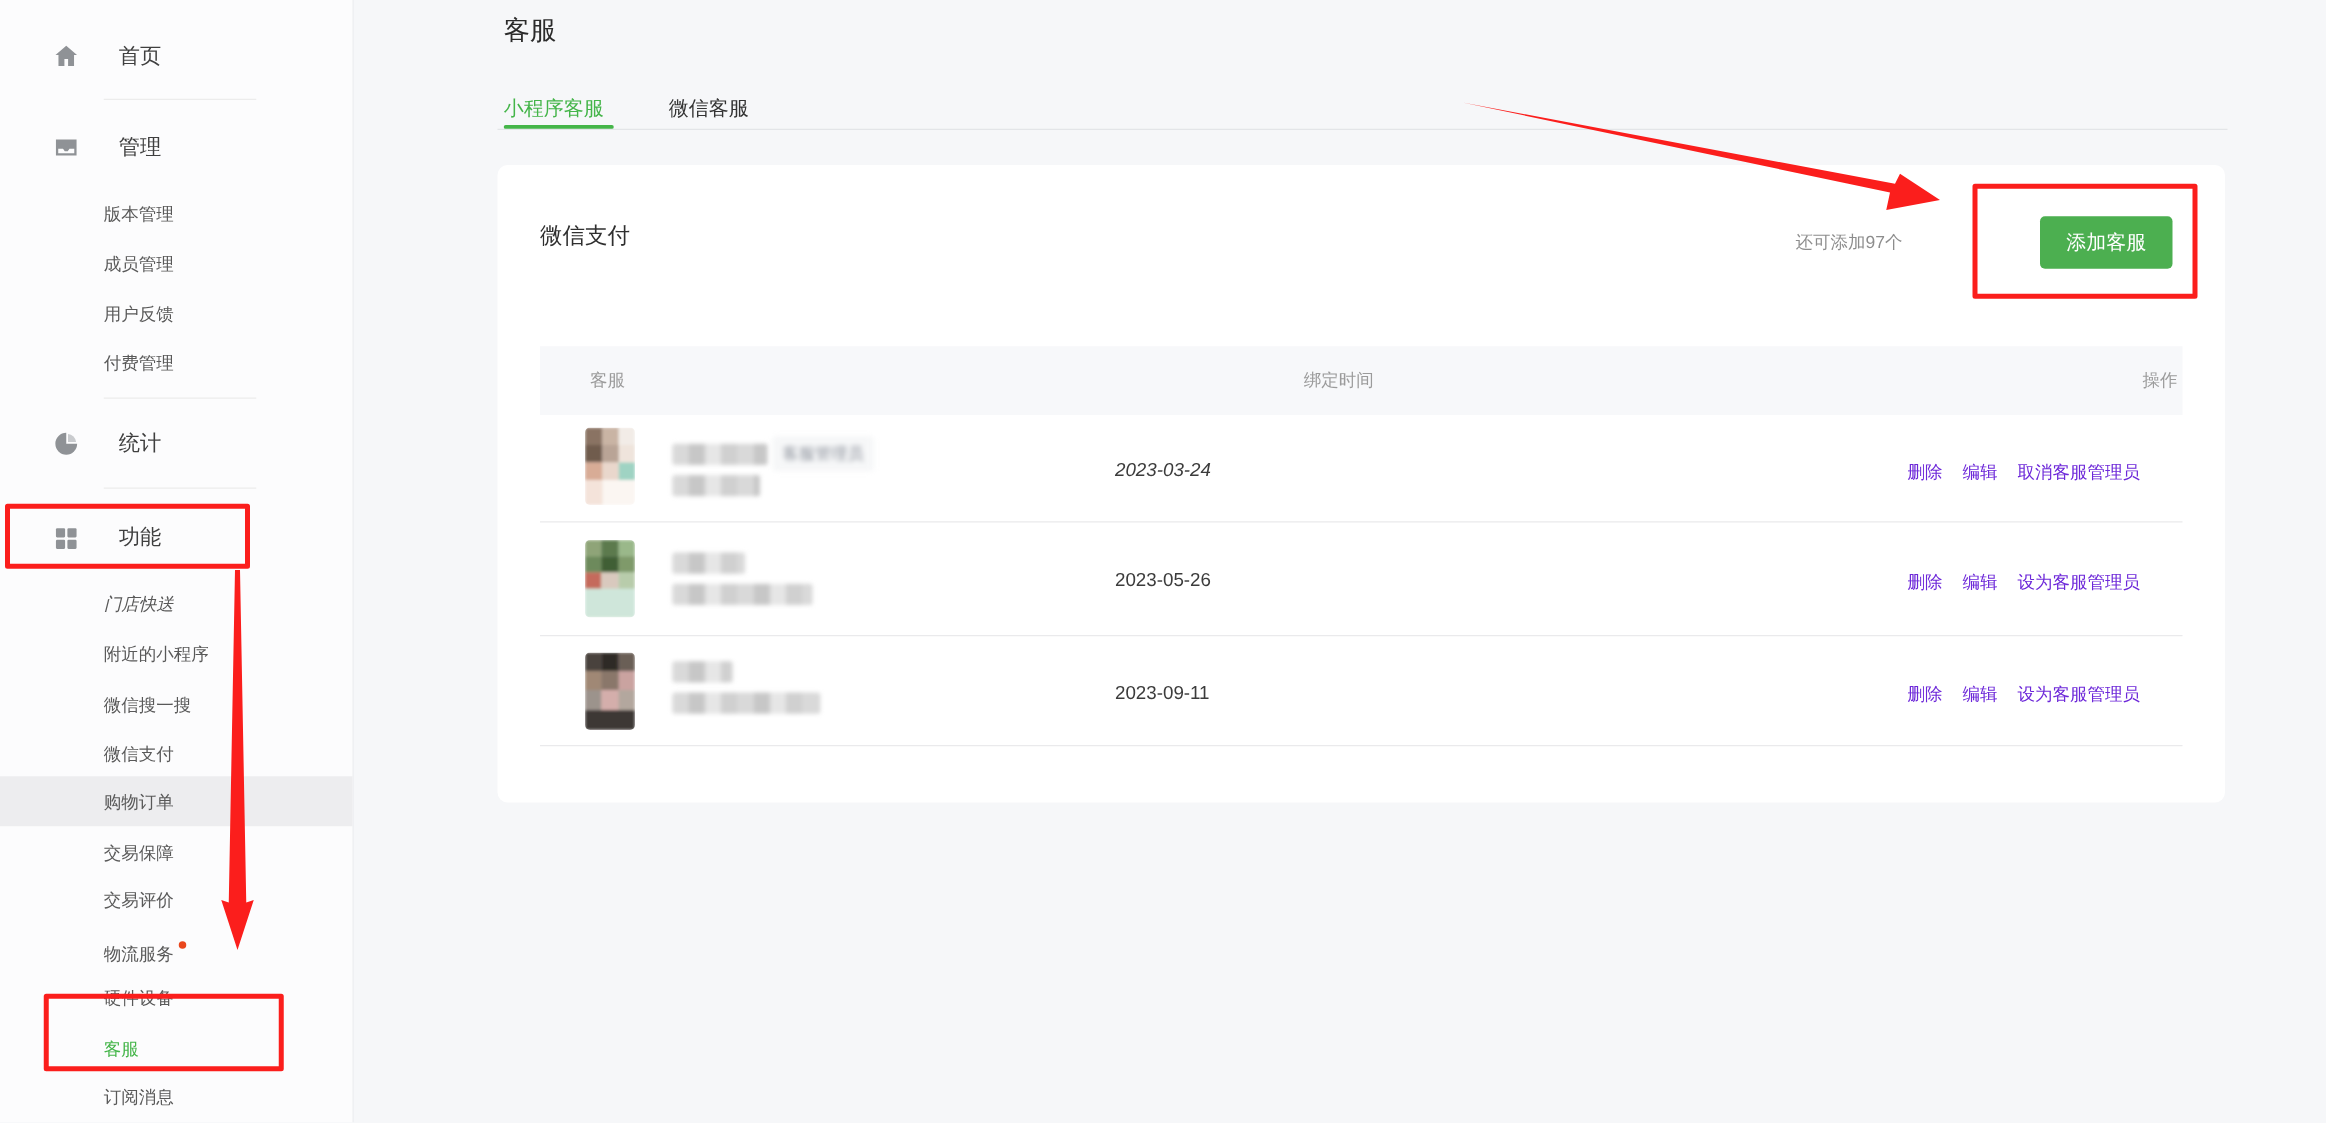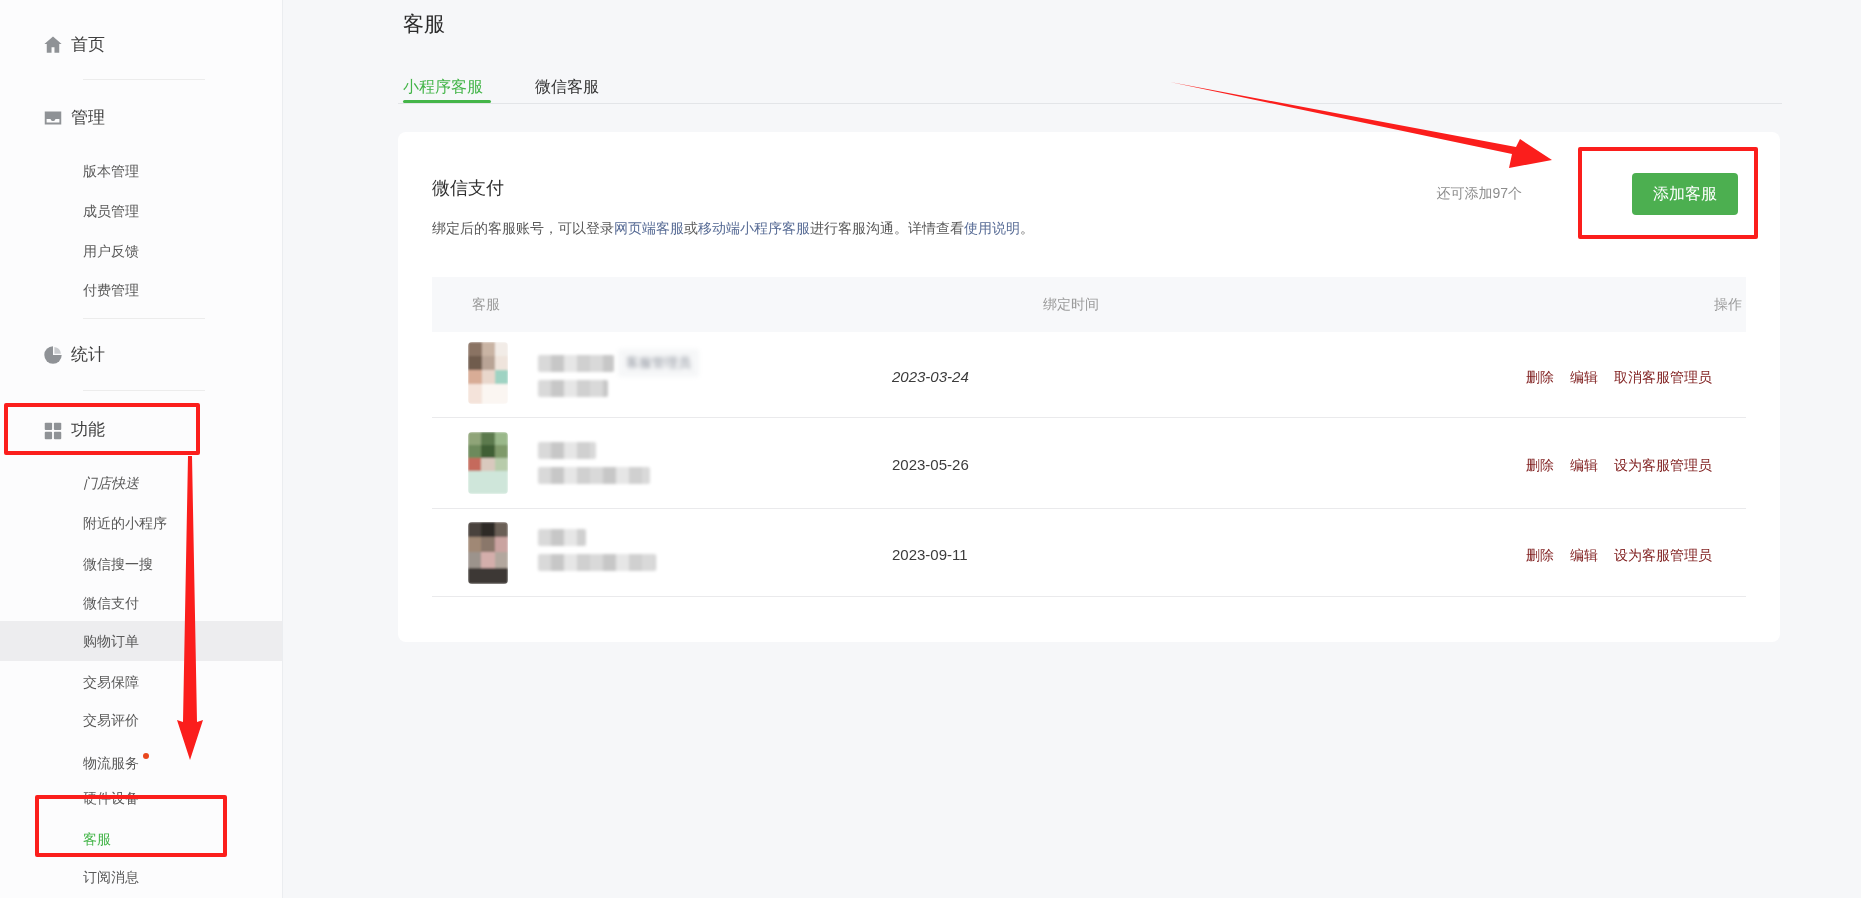--- a/index.html
+++ b/index.html
@@ -6,21 +6,21 @@
   html,body { width:1861px; height:898px; }
   body {
     font-family:"Liberation Sans","DejaVu Sans",sans-serif;
     background:#f6f7f9; position:relative; overflow:hidden; color:#333;
   }
   
   .sidebar {
     position:absolute; left:0; top:0; width:283px; height:898px;
     background:#fcfcfd; border-right:1px solid #ebedf0;
   }
-  .side-section { position:absolute; left:42px; display:flex; align-items:center; gap:7px;
+  .side-section { position:absolute; left:42px; display:flex; align-items:center; gap:31px;
     font-size:17px; color:#3f3f3f; cursor:pointer; }
   .side-section .ico { width:22px; height:22px; display:inline-block; }
   .side-sub { position:absolute; left:83px; font-size:14px; color:#595959; cursor:pointer; white-space:nowrap; }
   .side-sub.active { color:#44b549; }
   .side-div { position:absolute; left:83px; width:122px; height:1px; background:#ececec; }
   .side-hl { position:absolute; left:0; top:621px; width:282px; height:40px; background:#ededef; }
   .red-dot { display:inline-block; width:6px; height:6px; background:#e9471d; border-radius:50%;
     vertical-align:top; margin:-2px 0 0 4px; }
   
   .page-title { position:absolute; left:403px; top:10px; font-size:21px; color:#2b2b2b; }
@@ -43,21 +43,21 @@
   .th-time { position:absolute; left:611px; top:19px; }
   .th-op   { position:absolute; right:4px; top:19px; }
   .trow { position:relative; border-bottom:1px solid #eaeaec; }
   .avatar { position:absolute; left:36px; border-radius:4px; overflow:hidden; }
   .pix { position:absolute; height:17px; border-radius:2px; filter:blur(1.5px);
     background:repeating-linear-gradient(90deg,#d9d9d9 0 13px,#c7c7c7 13px 26px,#e6e6e6 26px 39px,#d0d0d0 39px 52px); }
   .badge { position:absolute; background:#f6f7f8; border-radius:3px; padding:5px 8px;
     font-size:13px; color:#8a8f99; filter:blur(2px); white-space:nowrap; }
   .cell-date { position:absolute; left:460px; font-size:15px; color:#3c3c3c; }
   .actions { position:absolute; right:34px; display:flex; gap:16px; font-size:14px; }
-  .actions a { color:#7f1d1d; text-decoration:none; cursor:pointer; white-space:nowrap; }
+  .actions a { color:#6d28d9; text-decoration:none; cursor:pointer; white-space:nowrap; }
   
   .ann-box { position:absolute; border:4px solid #fb1e1c; border-radius:2px; pointer-events:none; }
   .ann-svg { position:absolute; left:0; top:0; width:1861px; height:898px; pointer-events:none; }
 </style>
 </head>
 <body>
 
 <div class="sidebar">
   <div class="side-hl"></div>
 
@@ -126,21 +126,20 @@
 
 <div class="page-title">客服</div>
 
 <div class="tabbar-line"></div>
 <div class="tab active" style="left:403px;">小程序客服</div>
 <div class="tab" style="left:535px;">微信客服</div>
 <div class="tab-underline"></div>
 
 <div class="card">
   <div class="panel-heading">微信支付</div>
-  <div class="panel-desc"><span>绑定后的客服账号，可以登录</span><a>网页端客服</a><span>或</span><a>移动端小程序客服</a><span>进行客服沟通。详情查看</span><a>使用说明</a><span>。</span></div>
   <div class="quota">还可添加97个</div>
   <button class="add-btn">添加客服</button>
 
   <div class="table">
     <div class="thead">
       <span class="th-name">客服</span>
       <span class="th-time">绑定时间</span>
       <span class="th-op">操作</span>
     </div>
 

